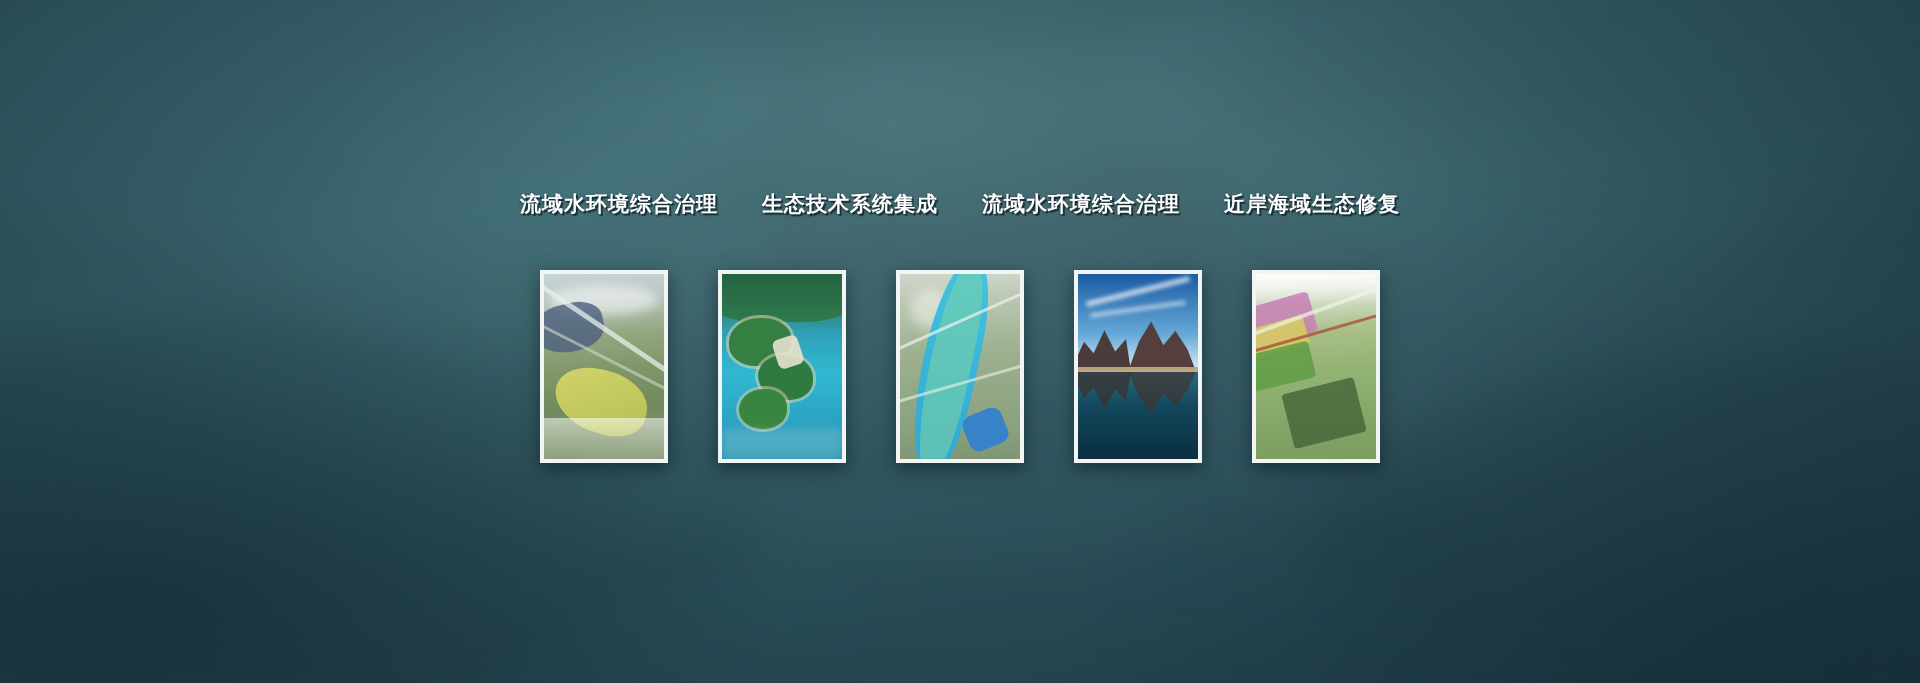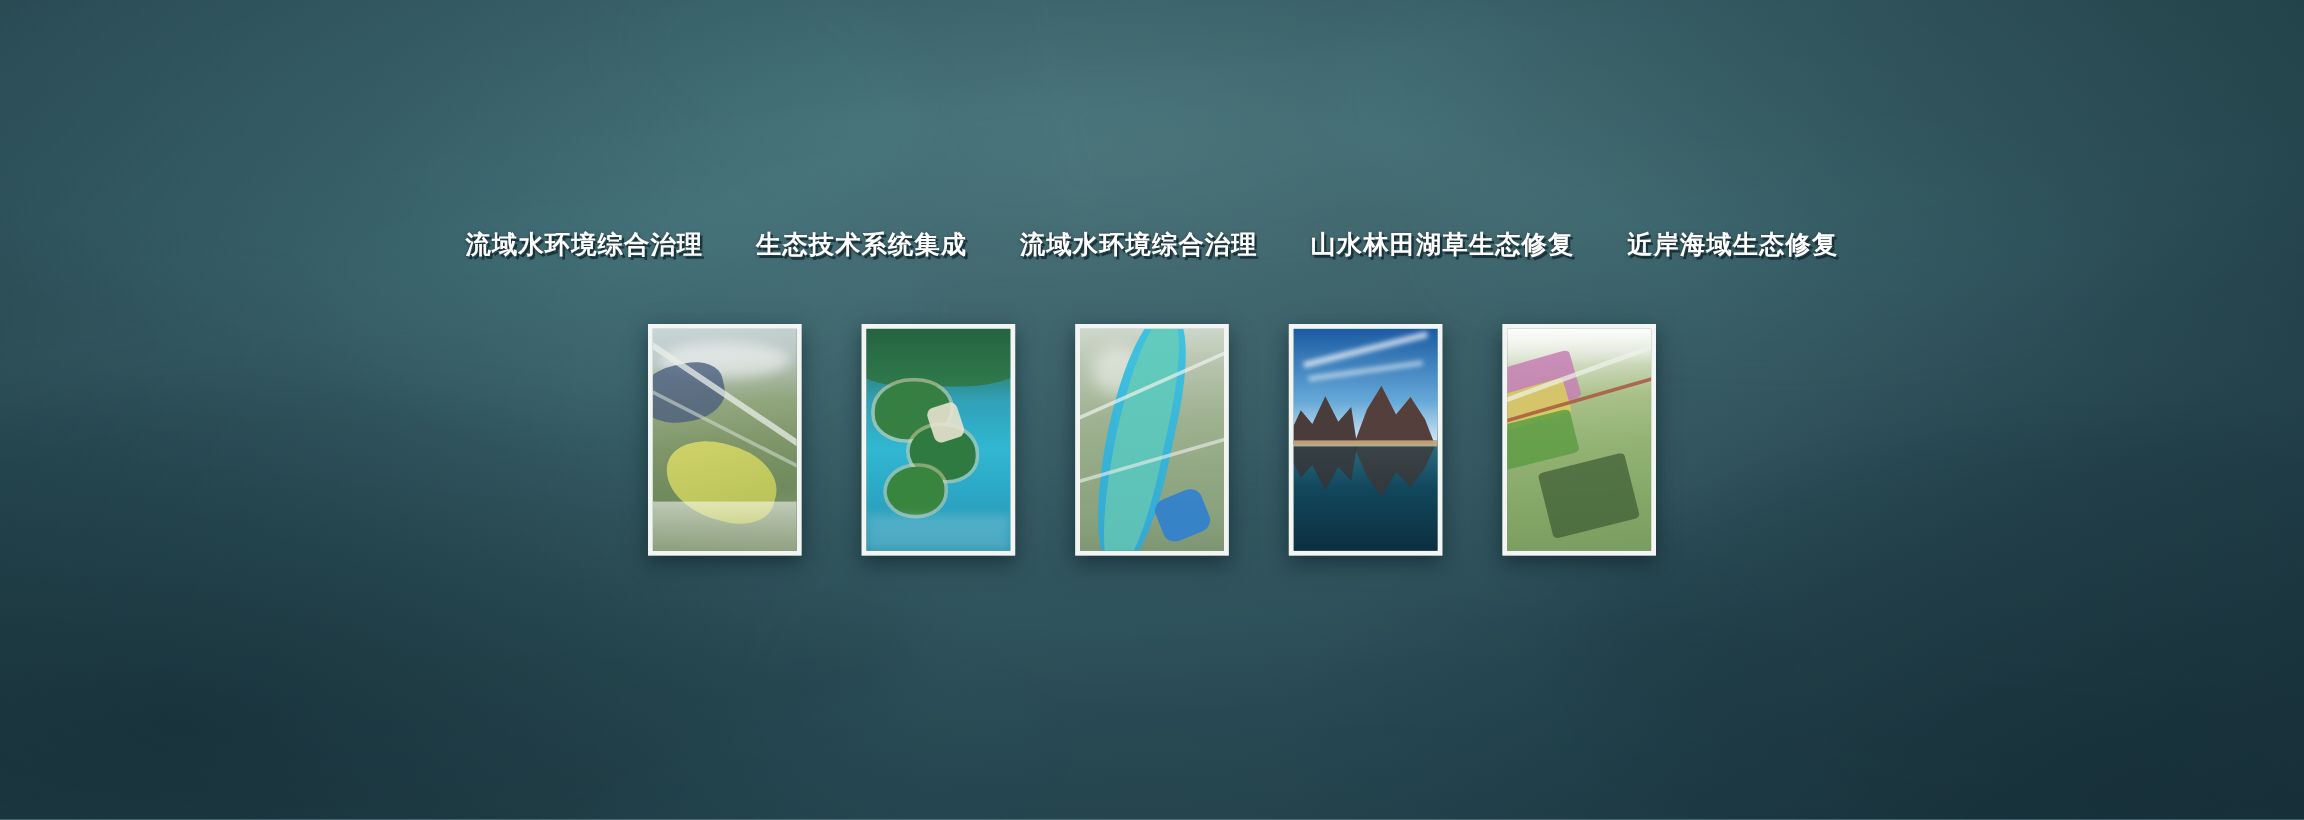--- a/index.html
+++ b/index.html
@@ -140,21 +140,20 @@
   </div>
   <div class="vign"></div>
 
   <div class="content">
 
 
     <div class="keywords">
       <span class="kw">流域水环境综合治理</span>
       <span class="kw">生态技术系统集成</span>
       <span class="kw">流域水环境综合治理</span>
-      <span class="kw">山水林田湖草生态修复</span>
       <span class="kw">近岸海域生态修复</span>
     </div>
 
     <div class="gallery">
 
       <div class="card">
         <div class="ph t1">
           <s class="s6"></s>
             <s class="s1"></s>
             <s class="s3"></s>

